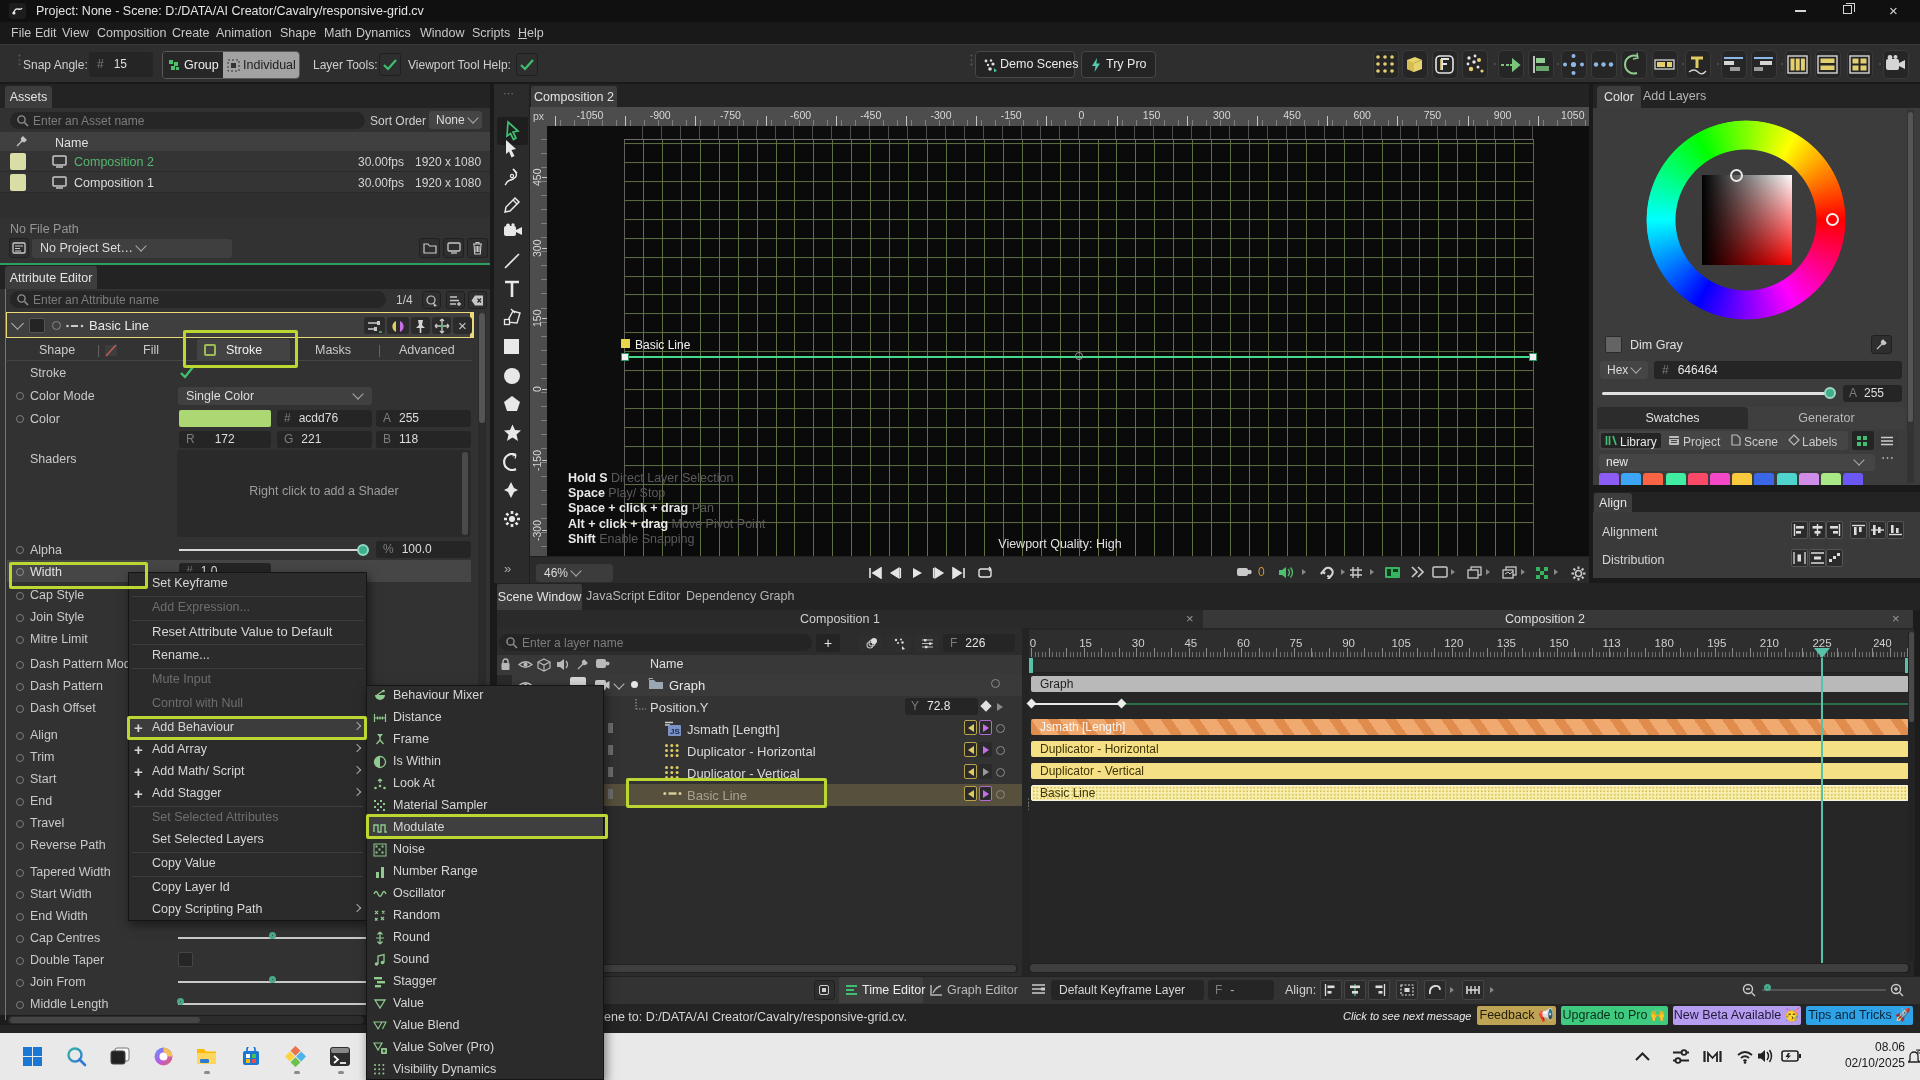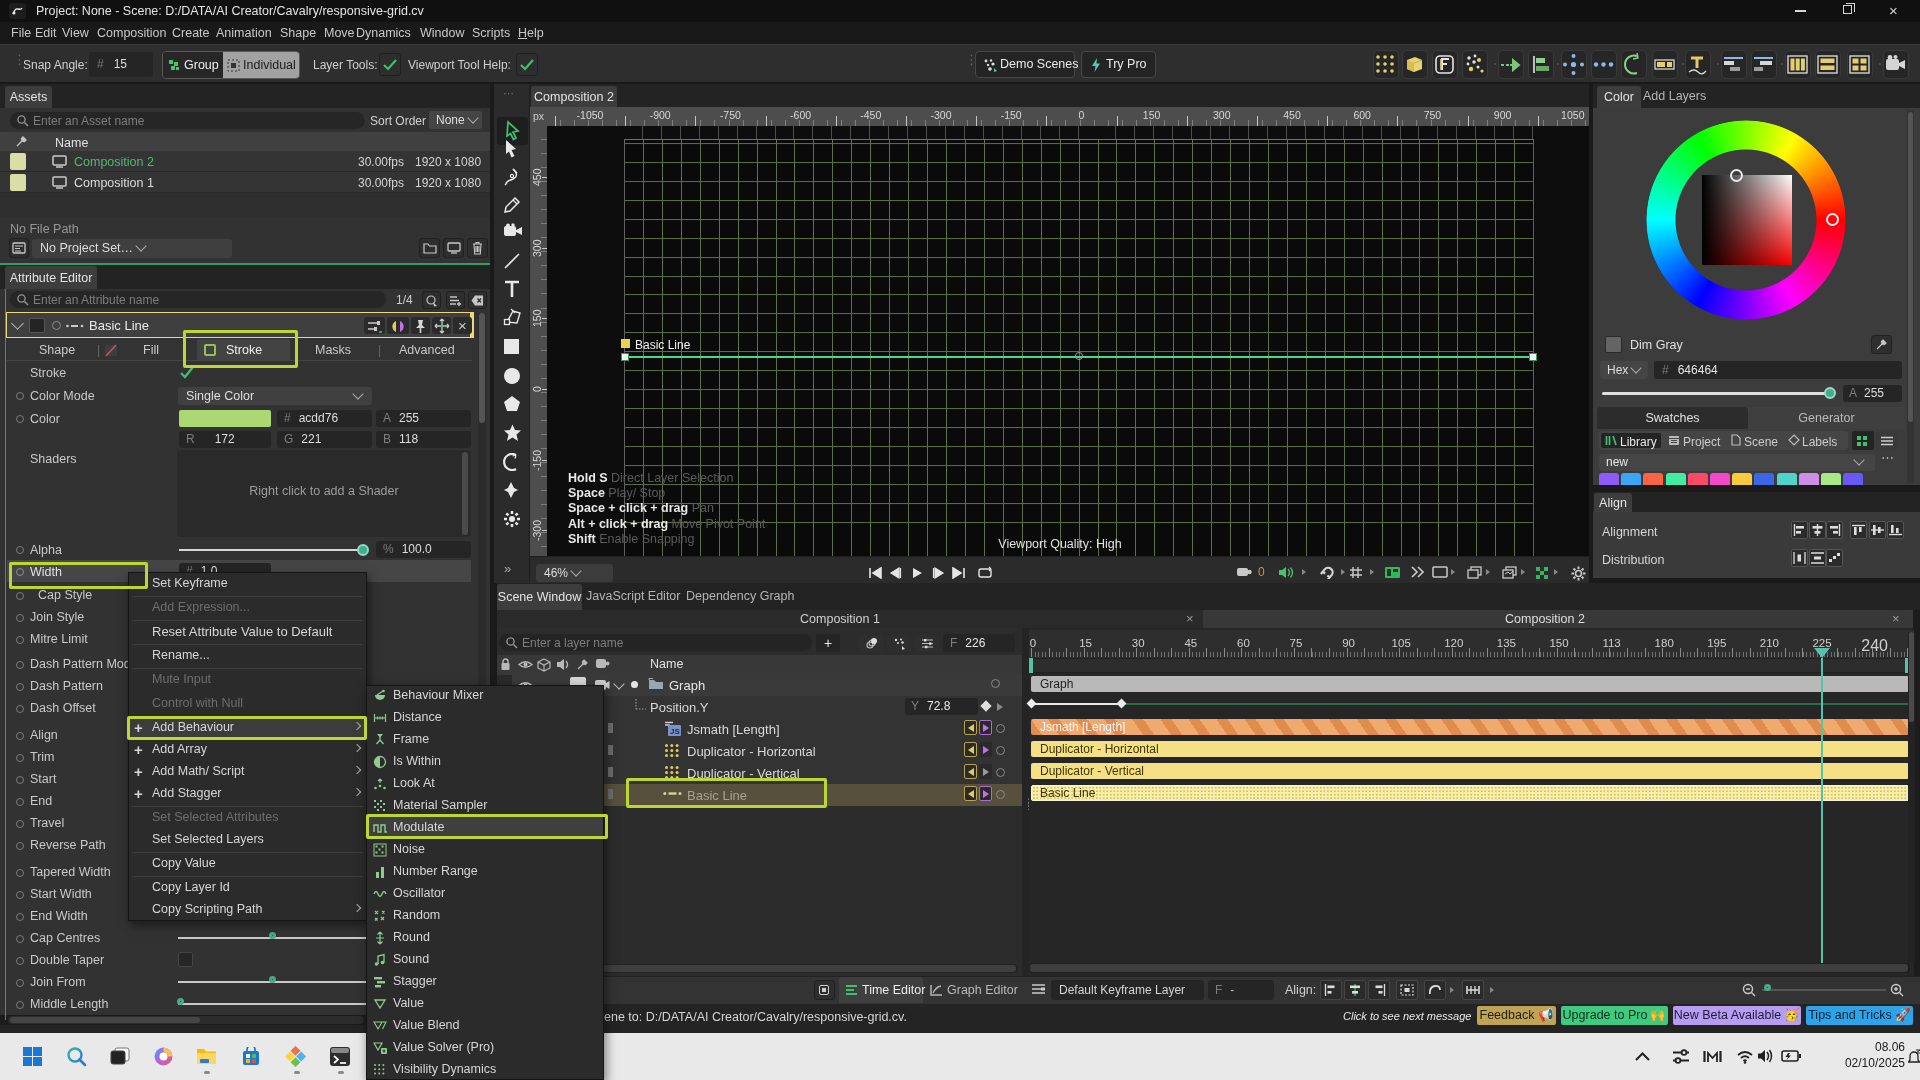--- a/index.html
+++ b/index.html
@@ -34,21 +34,21 @@
 <div class="abs" style="left:1889px;top:4px;width:14px;height:14px;color:#d5d5d5;font-size:15px;line-height:14px;">×</div>
 
 <div class="abs" style="left:0;top:22px;width:1920px;height:22px;background:#191919;"></div>
 <div class="abs" style="left:11px;top:26px;color:#c8c8c8;font-size:12.5px;">File</div>
 <div class="abs" style="left:35px;top:26px;color:#c8c8c8;font-size:12.5px;">Edit</div>
 <div class="abs" style="left:62px;top:26px;color:#c8c8c8;font-size:12.5px;">View</div>
 <div class="abs" style="left:97px;top:26px;color:#c8c8c8;font-size:12.5px;">Composition</div>
 <div class="abs" style="left:172px;top:26px;color:#c8c8c8;font-size:12.5px;">Create</div>
 <div class="abs" style="left:216px;top:26px;color:#c8c8c8;font-size:12.5px;">Animation</div>
 <div class="abs" style="left:280px;top:26px;color:#c8c8c8;font-size:12.5px;">Shape</div>
-<div class="abs" style="left:324px;top:26px;color:#c8c8c8;font-size:12.5px;">Move</div>
+<div class="abs" style="left:324px;top:26px;color:#c8c8c8;font-size:12.5px;">Math</div>
 <div class="abs" style="left:356px;top:26px;color:#c8c8c8;font-size:12.5px;">Dynamics</div>
 <div class="abs" style="left:420px;top:26px;color:#c8c8c8;font-size:12.5px;">Window</div>
 <div class="abs" style="left:472px;top:26px;color:#c8c8c8;font-size:12.5px;">Scripts</div>
 <div class="abs" style="left:518px;top:26px;color:#c8c8c8;font-size:12.5px;"><span style="text-decoration:underline">H</span>elp</div>
 
 <div class="abs" style="left:0;top:44px;width:1920px;height:40px;background:#2e2e2e;border-top:1px solid #3b3b3b;border-bottom:2px solid #191919;"></div>
 <div class="abs" style="left:13px;top:56px;width:3px;height:17px;color:#666;font-size:13px;line-height:8px;">⋮</div>
 <div class="abs" style="left:23px;top:58px;color:#cfcfcf;font-size:12px;">Snap Angle:</div>
 <div class="abs fld" style="left:89px;top:52px;width:64px;height:25px;line-height:25px;"><span class="dim" style="margin-left:8px;">#</span><span style="margin-left:10px;">15</span></div>
 <div class="abs" style="left:162px;top:51px;width:138px;height:28px;border:1px solid #5a5a5a;border-radius:4px;overflow:hidden;">
@@ -407,21 +407,21 @@
 <div class="abs" style="left:16px;top:546px;width:8px;height:8px;border:1.3px solid #7d7d7d;border-radius:50%;"></div>
 <div class="abs" style="left:30px;top:543px;color:#c9c9c9;font-size:12.5px;">Alpha</div>
 <div class="abs" style="left:179px;top:549px;width:186px;height:2px;background:#d8d8d8;"></div>
 <div class="abs" style="left:357px;top:544px;width:12px;height:12px;background:#3fae8c;border:2px solid #8fd8c2;border-radius:50%;"></div>
 <div class="abs fld" style="left:376px;top:541px;width:95px;height:17px;line-height:17px;"><span class="dim" style="margin-left:7px;">%</span><span style="margin-left:8px;">100.0</span></div>
 <div class="abs" style="left:7px;top:560px;width:464px;height:22px;background:#464646;"></div>
 <div class="abs" style="left:16px;top:568px;width:8px;height:8px;border:1.3px solid #8d8d8d;border-radius:50%;"></div>
 <div class="abs" style="left:30px;top:565px;color:#e0e0e0;font-size:12.5px;">Width</div>
 <div class="abs fld" style="left:179px;top:563px;width:92px;height:17px;line-height:17px;"><span class="dim" style="margin-left:7px;">#</span><span style="margin-left:8px;">1.0</span></div>
 <div class="abs" style="left:16px;top:592px;width:8px;height:8px;border:1.3px solid #7d7d7d;border-radius:50%;"></div>
-<div class="abs" style="left:30px;top:588px;color:#c9c9c9;font-size:12.5px;margin-left:8px;">Cap Style</div>
+<div class="abs" style="left:30px;top:588px;color:#c9c9c9;font-size:12.5px;">Cap Style</div>
 <div class="abs" style="left:16px;top:614px;width:8px;height:8px;border:1.3px solid #7d7d7d;border-radius:50%;"></div>
 <div class="abs" style="left:30px;top:610px;color:#c9c9c9;font-size:12.5px;">Join Style</div>
 <div class="abs" style="left:16px;top:636px;width:8px;height:8px;border:1.3px solid #7d7d7d;border-radius:50%;"></div>
 <div class="abs" style="left:30px;top:632px;color:#c9c9c9;font-size:12.5px;">Mitre Limit</div>
 <div class="abs" style="left:16px;top:661px;width:8px;height:8px;border:1.3px solid #7d7d7d;border-radius:50%;"></div>
 <div class="abs" style="left:30px;top:657px;color:#c9c9c9;font-size:12.5px;">Dash Pattern Mode</div>
 <div class="abs" style="left:16px;top:683px;width:8px;height:8px;border:1.3px solid #7d7d7d;border-radius:50%;"></div>
 <div class="abs" style="left:30px;top:679px;color:#c9c9c9;font-size:12.5px;">Dash Pattern</div>
 <div class="abs" style="left:16px;top:705px;width:8px;height:8px;border:1.3px solid #7d7d7d;border-radius:50%;"></div>
 <div class="abs" style="left:30px;top:701px;color:#c9c9c9;font-size:12.5px;">Dash Offset</div>
@@ -1031,21 +1031,21 @@
 <div class="abs" style="left:1331.6px;top:637px;width:34px;text-align:center;color:#d0d0d0;font-size:11.5px;">90</div>
 <div class="abs" style="left:1384.2px;top:637px;width:34px;text-align:center;color:#d0d0d0;font-size:11.5px;">105</div>
 <div class="abs" style="left:1436.8px;top:637px;width:34px;text-align:center;color:#d0d0d0;font-size:11.5px;">120</div>
 <div class="abs" style="left:1489.4px;top:637px;width:34px;text-align:center;color:#d0d0d0;font-size:11.5px;">135</div>
 <div class="abs" style="left:1542.0px;top:637px;width:34px;text-align:center;color:#d0d0d0;font-size:11.5px;">150</div>
 <div class="abs" style="left:1594.6px;top:637px;width:34px;text-align:center;color:#d0d0d0;font-size:11.5px;">113</div>
 <div class="abs" style="left:1647.2px;top:637px;width:34px;text-align:center;color:#d0d0d0;font-size:11.5px;">180</div>
 <div class="abs" style="left:1699.8000000000002px;top:637px;width:34px;text-align:center;color:#d0d0d0;font-size:11.5px;">195</div>
 <div class="abs" style="left:1752.4px;top:637px;width:34px;text-align:center;color:#d0d0d0;font-size:11.5px;">210</div>
 <div class="abs" style="left:1805.0px;top:637px;width:34px;text-align:center;color:#d0d0d0;font-size:11.5px;">225</div>
-<div class="abs" style="left:1857.6px;top:637px;width:34px;text-align:center;color:#d0d0d0;font-size:16px;">240</div>
+<div class="abs" style="left:1857.6px;top:637px;width:34px;text-align:right;color:#d0d0d0;font-size:11px;">240</div>
 <div class="abs" style="left:1031px;top:652px;width:878px;height:5px;background:repeating-linear-gradient(to right,#6f6f6f 0,#6f6f6f 1px,transparent 1px,transparent 3.507px);"></div>
 <div class="abs" style="left:1031px;top:648px;width:878px;height:9px;background:repeating-linear-gradient(to right,#8a8a8a 0,#8a8a8a 1px,transparent 1px,transparent 17.53px);"></div>
 <div class="abs" style="left:1029px;top:658px;width:881px;height:15px;background:#202020;"></div>
 <div class="abs" style="left:1031px;top:659px;width:876px;height:13px;background:#2d2d2d;"></div>
 <div class="abs" style="left:1029px;top:658px;width:4px;height:15px;background:#57c2a7;"></div>
 <div class="abs" style="left:1905px;top:658px;width:4px;height:15px;background:#57c2a7;"></div>
 <div class="abs" style="left:1031px;top:676px;width:878px;height:16px;background:#b9b9b9;border-radius:2px;color:#1f1f1f;font-size:12px;line-height:16px;"><span style="margin-left:9px;">Graph</span></div>
 <div class="abs" style="left:1031px;top:703px;width:878px;height:1.5px;background:#2a6e45;"></div>
 <div class="abs" style="left:1031px;top:702.5px;width:91px;height:2.5px;background:#e8e8e8;"></div>
 <div class="abs" style="left:1028px;top:700px;width:7px;height:7px;background:#ececec;transform:rotate(45deg);"></div>

